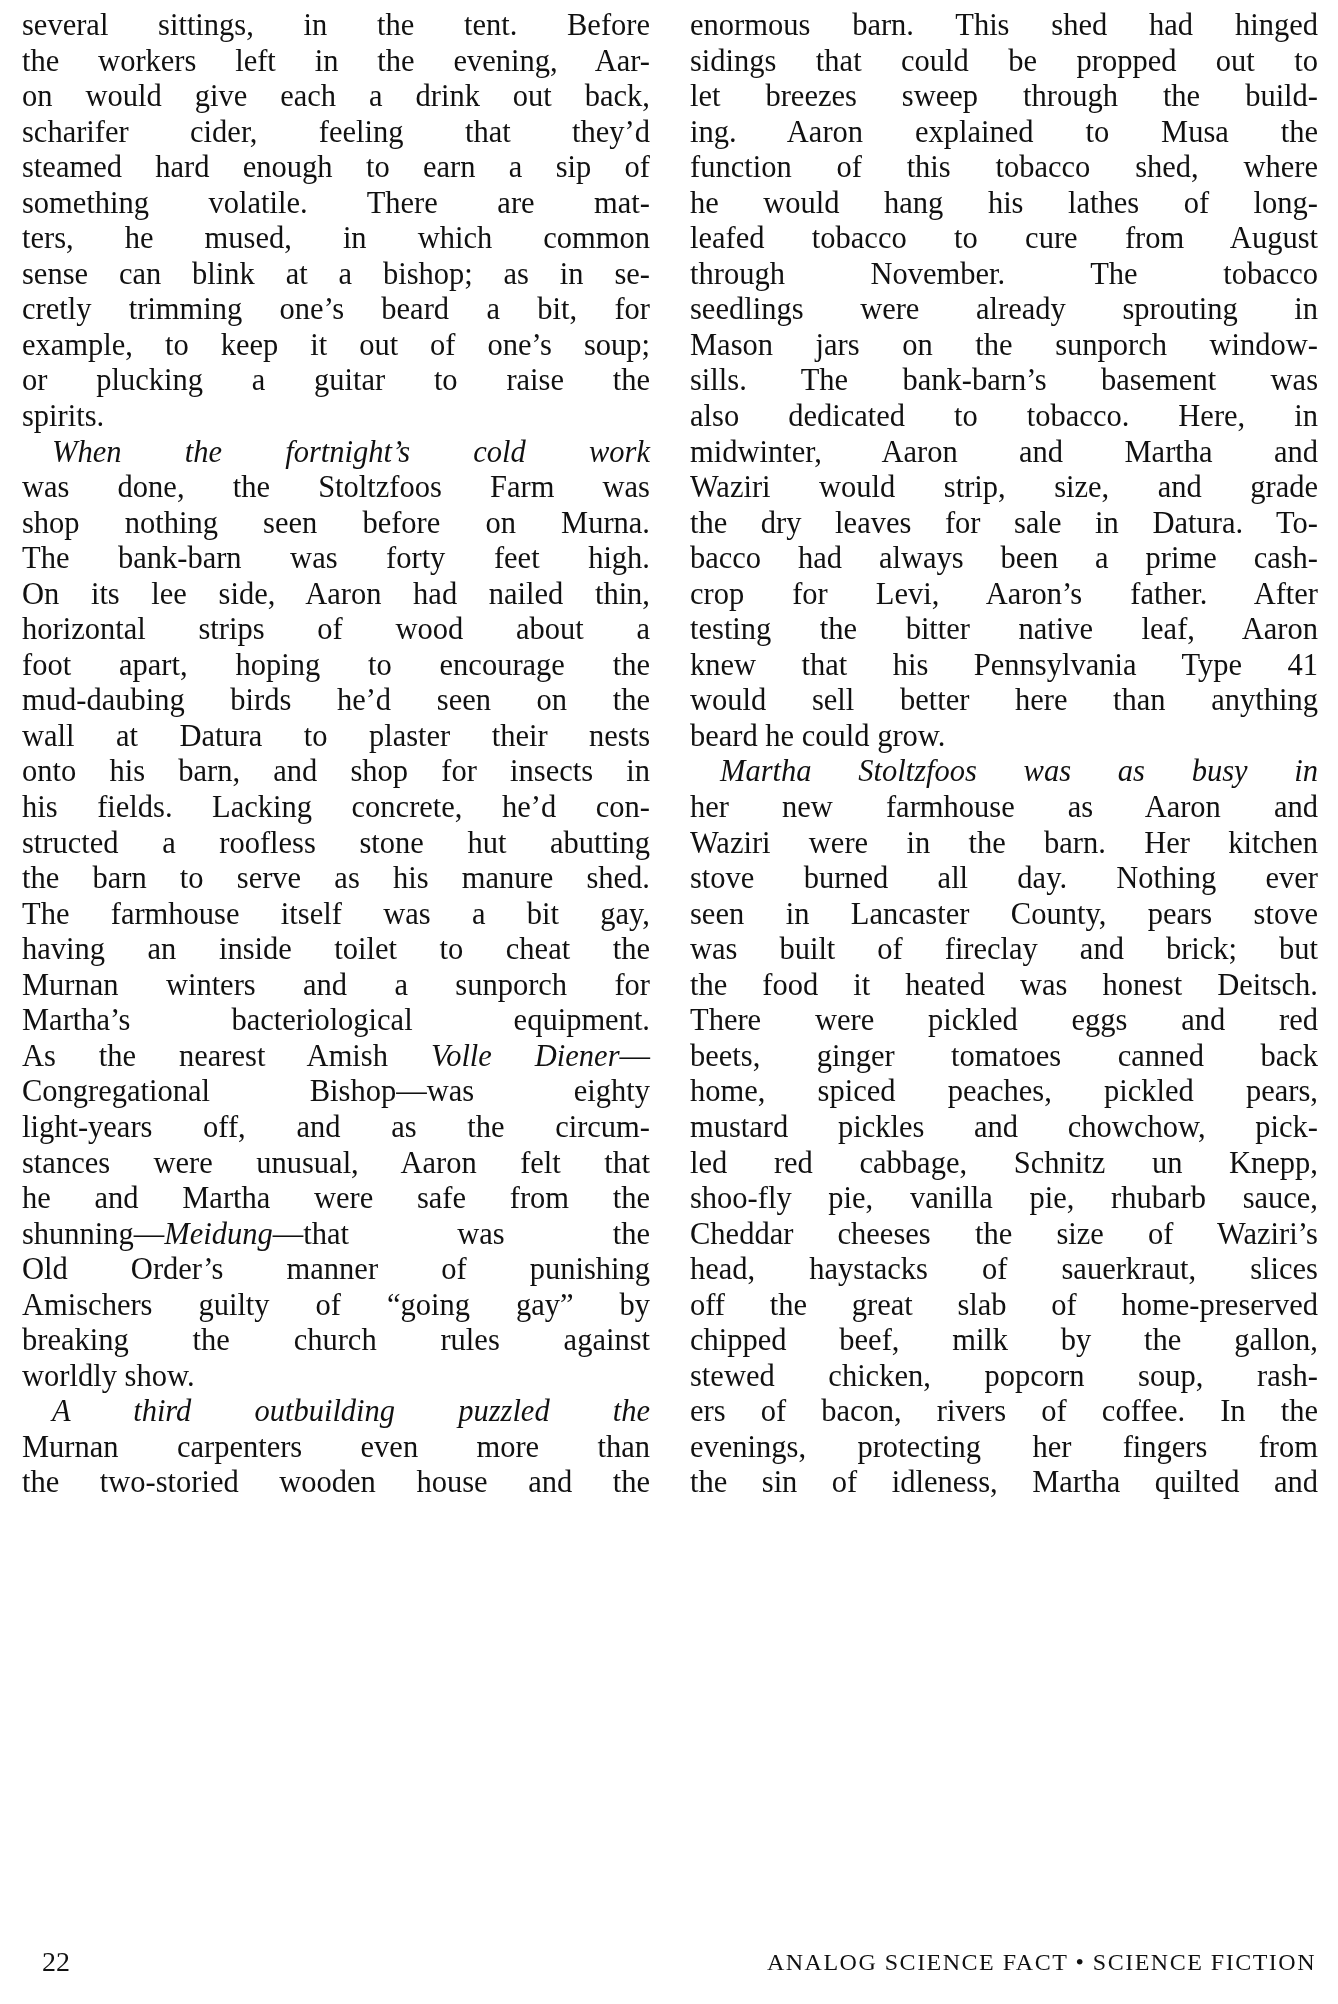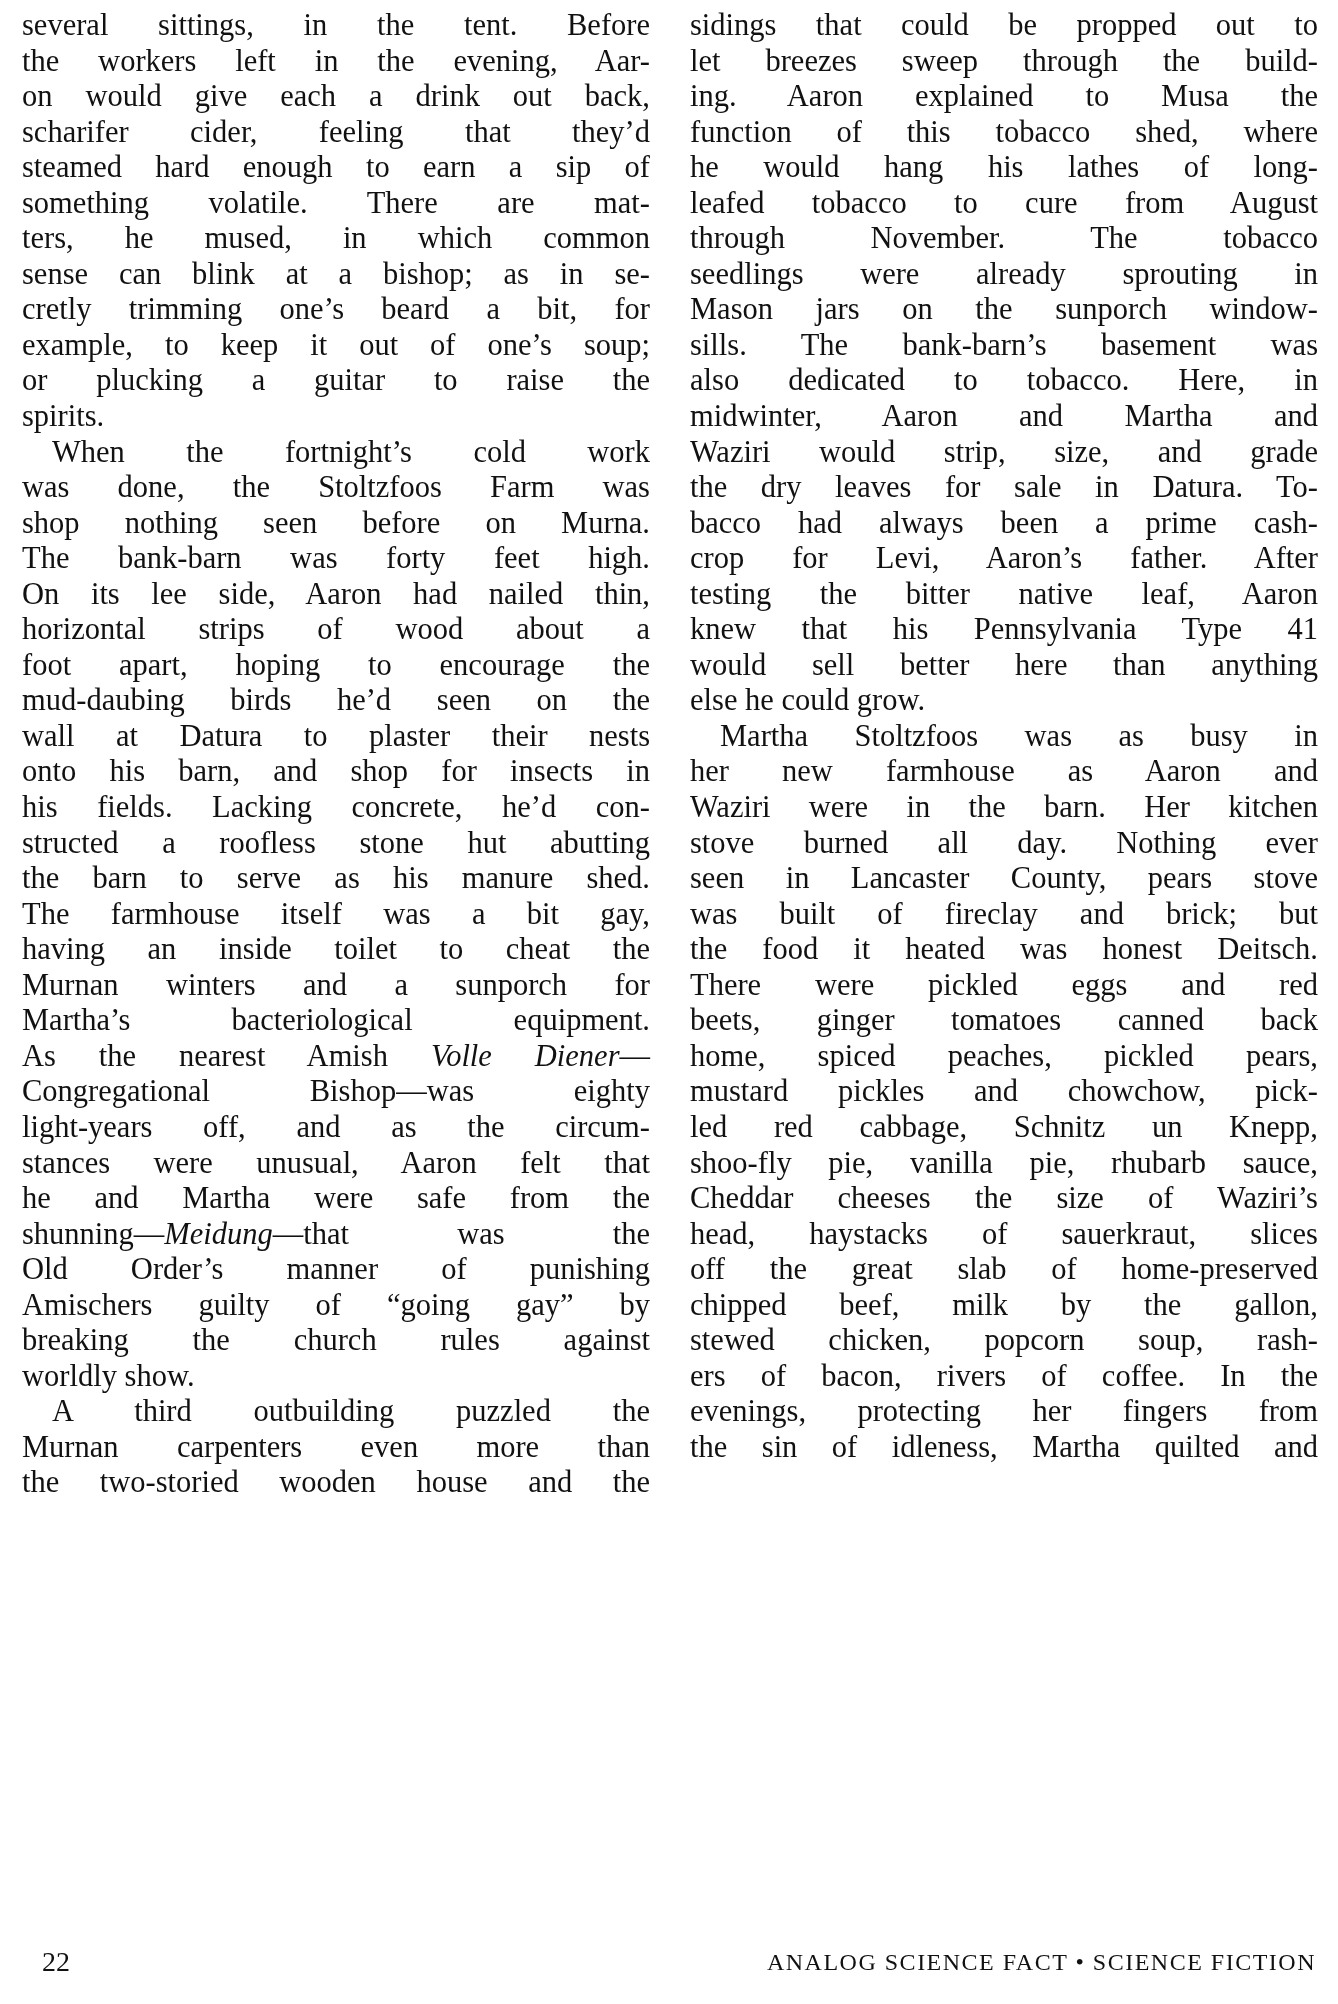--- a/index.html
+++ b/index.html
@@ -4,21 +4,21 @@
 <style>
   html, body { margin: 0; padding: 0; background: #ffffff; }
   body { width: 1338px; height: 2004px; position: relative; overflow: hidden; color: #111111;
          font-family: "Liberation Serif", "DejaVu Serif", serif; }
   .col { position: absolute; top: 8px; width: 628px; }
   .col-left { left: 22px; }
   .col-right { left: 690px; }
   .line { display: block; height: 35.55px; line-height: 35.55px; font-size: 30.5px;
           text-align: justify; text-align-last: justify; white-space: nowrap; overflow: visible; }
   .line.last { text-align-last: left; }
-  .line.indent { padding-left: 30px; }
+  .line.indent { padding-left: 30px; font-style: italic; }
   .line span { white-space: pre; }
   .it { font-style: italic; margin-top: 8px; }
   .footer { position: absolute; top: 1942px; left: 22px; width: 1294px; height: 40px;
             font-size: 28px; line-height: 40px; }
   .page-num { position: absolute; left: 0; top: 0; margin-left: 20px; }
   .running-head { position: absolute; right: 0; top: 0; font-size: 24px; letter-spacing: 1.5px; }
 </style>
 </head>
 <body>
 
@@ -60,40 +60,41 @@
     <div class="line"><span>shunning—</span><span class="it">Meidung</span><span>—that was the</span></div>
     <div class="line">Old Order’s manner of punishing</div>
     <div class="line">Amischers guilty of “going gay” by</div>
     <div class="line">breaking the church rules against</div>
     <div class="line last">worldly show.</div>
     <div class="line indent">A third outbuilding puzzled the</div>
     <div class="line">Murnan carpenters even more than</div>
     <div class="line">the two-storied wooden house and the</div>
   </div>
 <div class="col col-right" id="col-right">
+    <div class="line">enormous barn. This shed had hinged</div>
     <div class="line">sidings that could be propped out to</div>
     <div class="line">let breezes sweep through the build-</div>
     <div class="line">ing. Aaron explained to Musa the</div>
     <div class="line">function of this tobacco shed, where</div>
     <div class="line">he would hang his lathes of long-</div>
     <div class="line">leafed tobacco to cure from August</div>
     <div class="line">through November. The tobacco</div>
     <div class="line">seedlings were already sprouting in</div>
     <div class="line">Mason jars on the sunporch window-</div>
     <div class="line">sills. The bank-barn’s basement was</div>
     <div class="line">also dedicated to tobacco. Here, in</div>
     <div class="line">midwinter, Aaron and Martha and</div>
     <div class="line">Waziri would strip, size, and grade</div>
     <div class="line">the dry leaves for sale in Datura. To-</div>
     <div class="line">bacco had always been a prime cash-</div>
     <div class="line">crop for Levi, Aaron’s father. After</div>
     <div class="line">testing the bitter native leaf, Aaron</div>
     <div class="line">knew that his Pennsylvania Type 41</div>
     <div class="line">would sell better here than anything</div>
-    <div class="line last">else he could grow.</div>
+    <div class="line last">beard he could grow.</div>
     <div class="line indent">Martha Stoltzfoos was as busy in</div>
     <div class="line">her new farmhouse as Aaron and</div>
     <div class="line">Waziri were in the barn. Her kitchen</div>
     <div class="line">stove burned all day. Nothing ever</div>
     <div class="line">seen in Lancaster County, pears stove</div>
     <div class="line">was built of fireclay and brick; but</div>
     <div class="line">the food it heated was honest Deitsch.</div>
     <div class="line">There were pickled eggs and red</div>
     <div class="line">beets, ginger tomatoes canned back</div>
     <div class="line">home, spiced peaches, pickled pears,</div>

